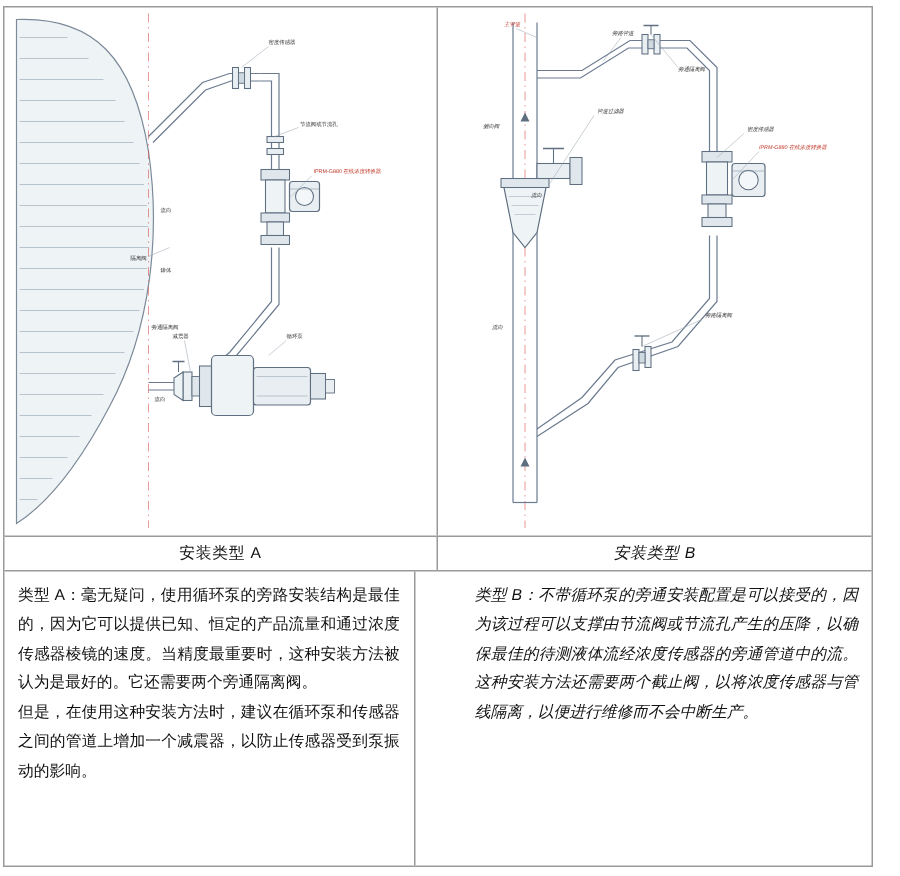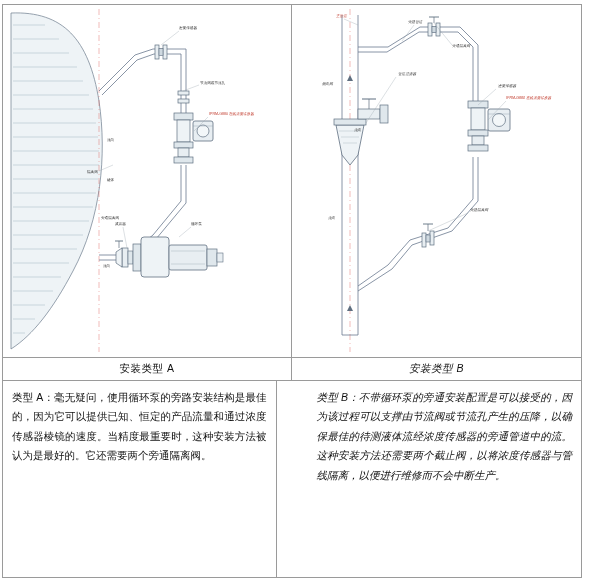--- a/index.html
+++ b/index.html
@@ -305,20 +305,21 @@
     </div>
 
     <div class="row-captions">
       <div class="cell-left caption">安装类型 A</div>
       <div class="cell-right caption">安装类型 B</div>
     </div>
 
     <div class="row-text">
       <div class="cell-left textcell">
         <p>类型 A：毫无疑问，使用循环泵的旁路安装结构是最佳的，因为它可以提供已知、恒定的产品流量和通过浓度传感器棱镜的速度。当精度最重要时，这种安装方法被认为是最好的。它还需要两个旁通隔离阀。</p>
+        <p>但是，在使用这种安装方法时，建议在循环泵和传感器之间的管道上增加一个减震器，以防止传感器受到泵振动的影响。</p>
       </div>
       <div class="cell-right textcell">
         <p>类型 B：不带循环泵的旁通安装配置是可以接受的，因为该过程可以支撑由节流阀或节流孔产生的压降，以确保最佳的待测液体流经浓度传感器的旁通管道中的流。这种安装方法还需要两个截止阀，以将浓度传感器与管线隔离，以便进行维修而不会中断生产。</p>
       </div>
     </div>
 
   </div>
 </div>
 
 </body></html>

